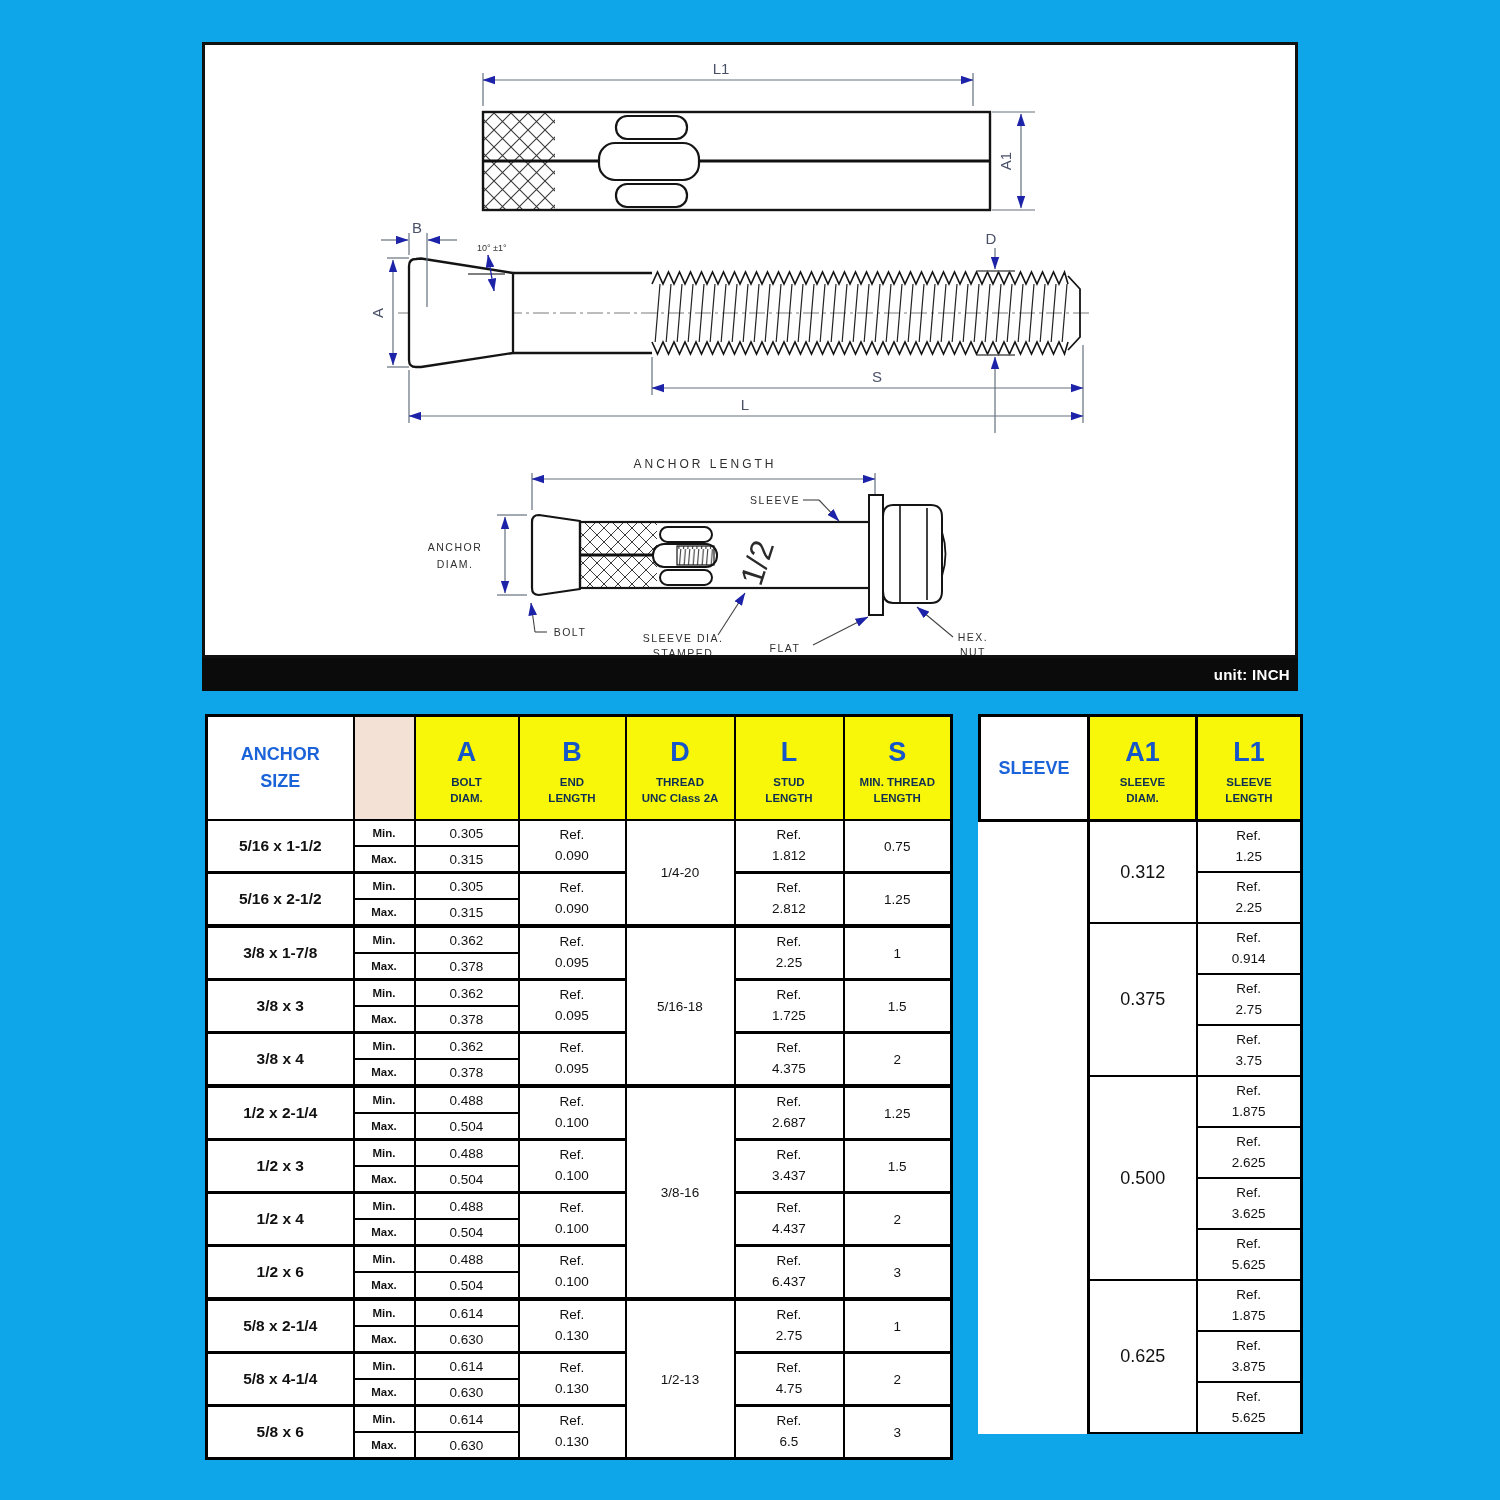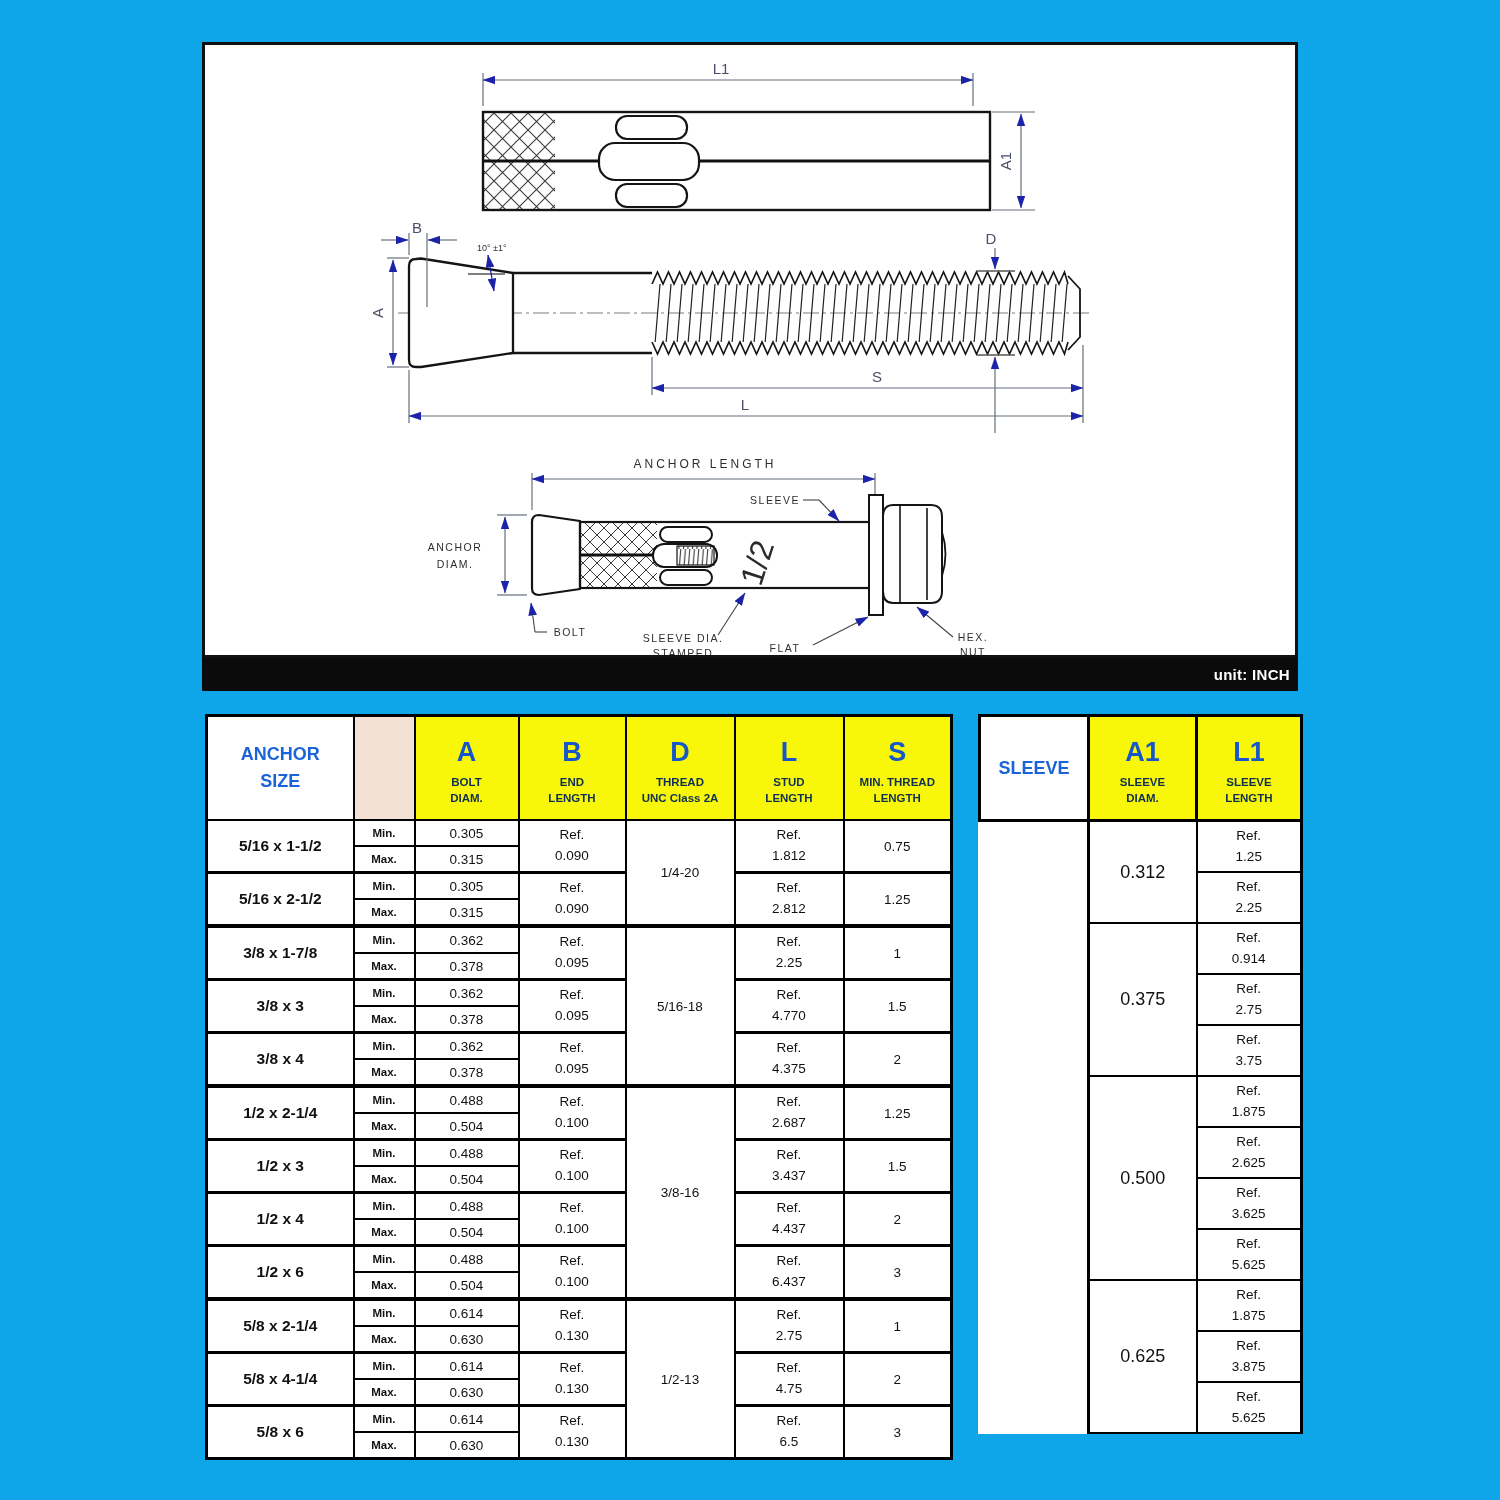--- a/index.html
+++ b/index.html
@@ -302,21 +302,21 @@
         <tr class="r1 size-top">
           <td rowspan="2" class="size">3/8 x 3</td>
           <td class="mm">Min.</td>
           <td class="val">0.362</td>
           <td rowspan="2" class="val two">
             <div>Ref.</div>
             <div>0.095</div>
           </td>
           <td rowspan="2" class="val two">
             <div>Ref.</div>
-            <div>4.770</div>
+            <div>1.725</div>
           </td>
           <td rowspan="2" class="val">1.5</td>
         </tr>
         <tr class="r2">
           <td class="mm">Max.</td>
           <td class="val">0.378</td>
         </tr>
         <tr class="r1 size-top">
           <td rowspan="2" class="size">3/8 x 4</td>
           <td class="mm">Min.</td>

